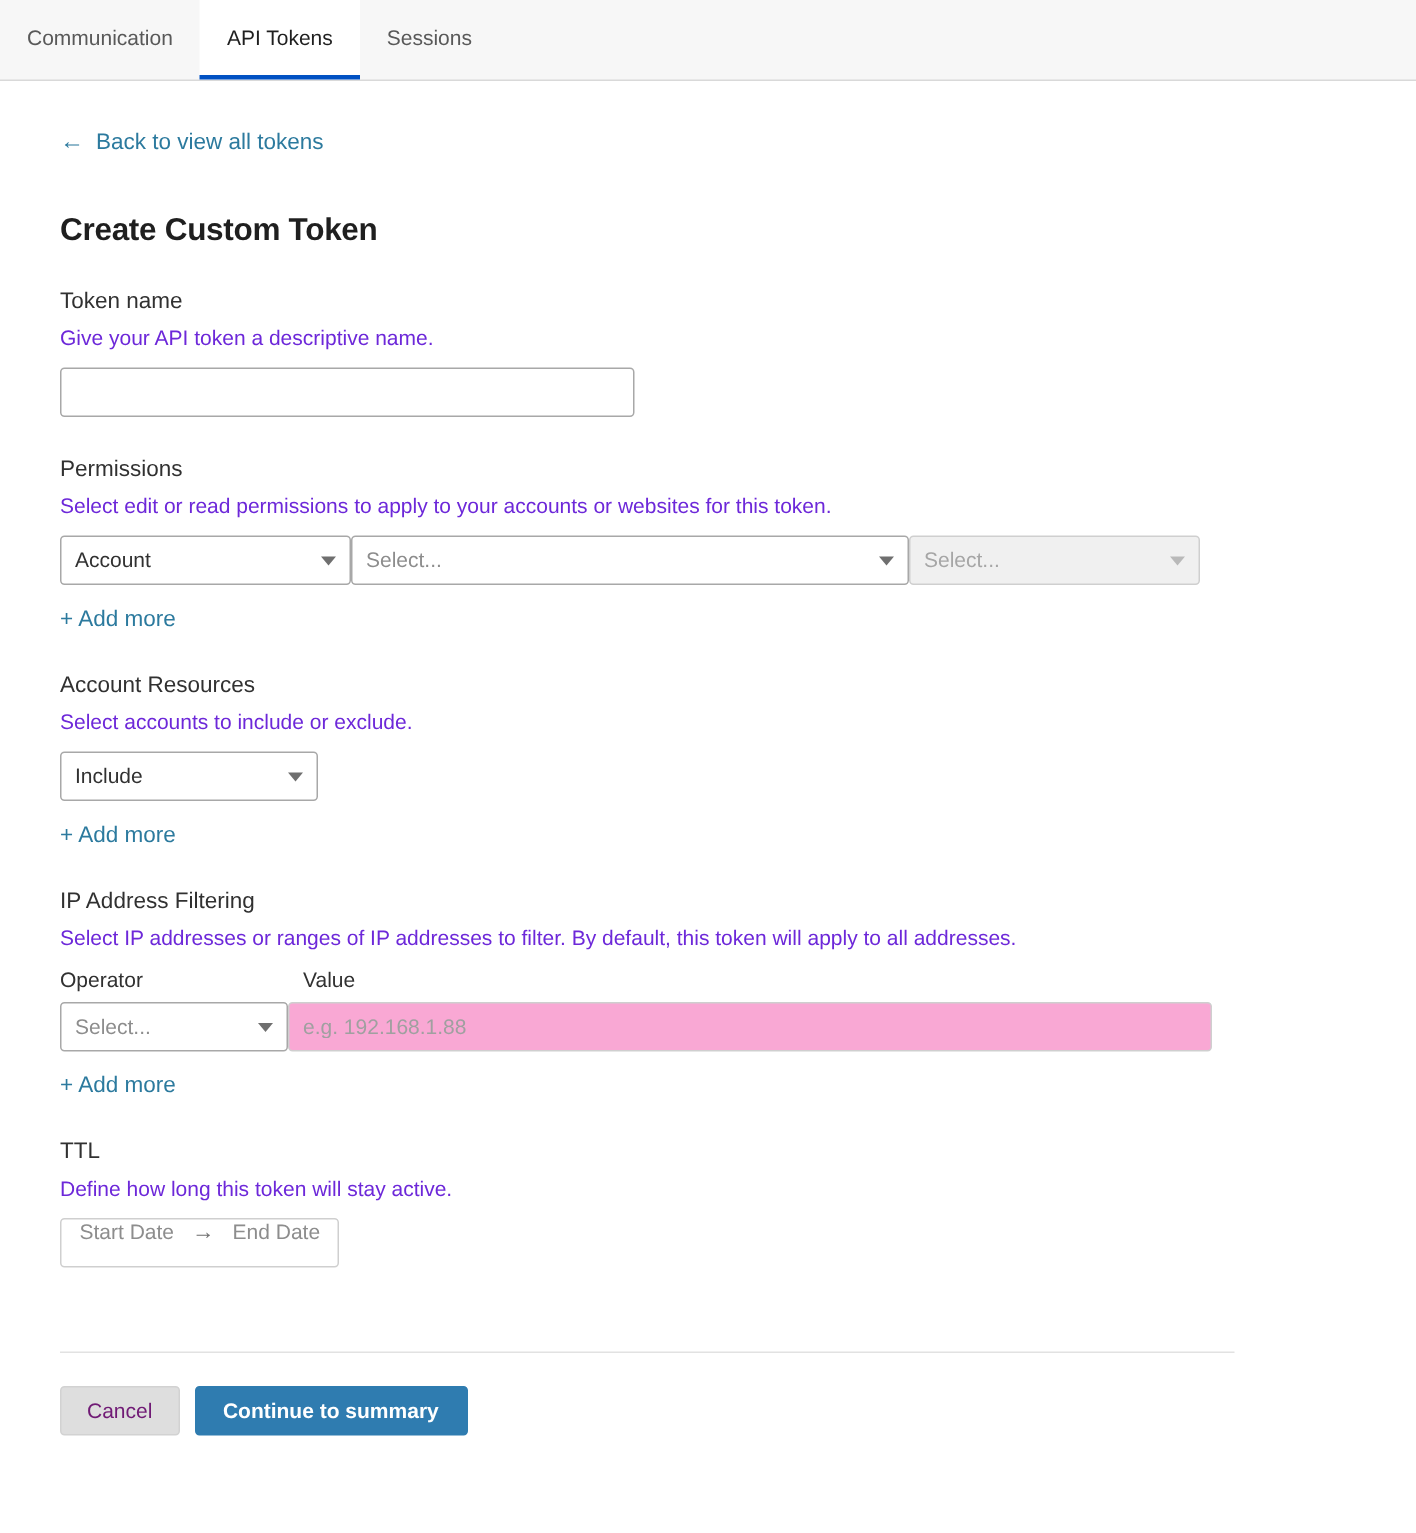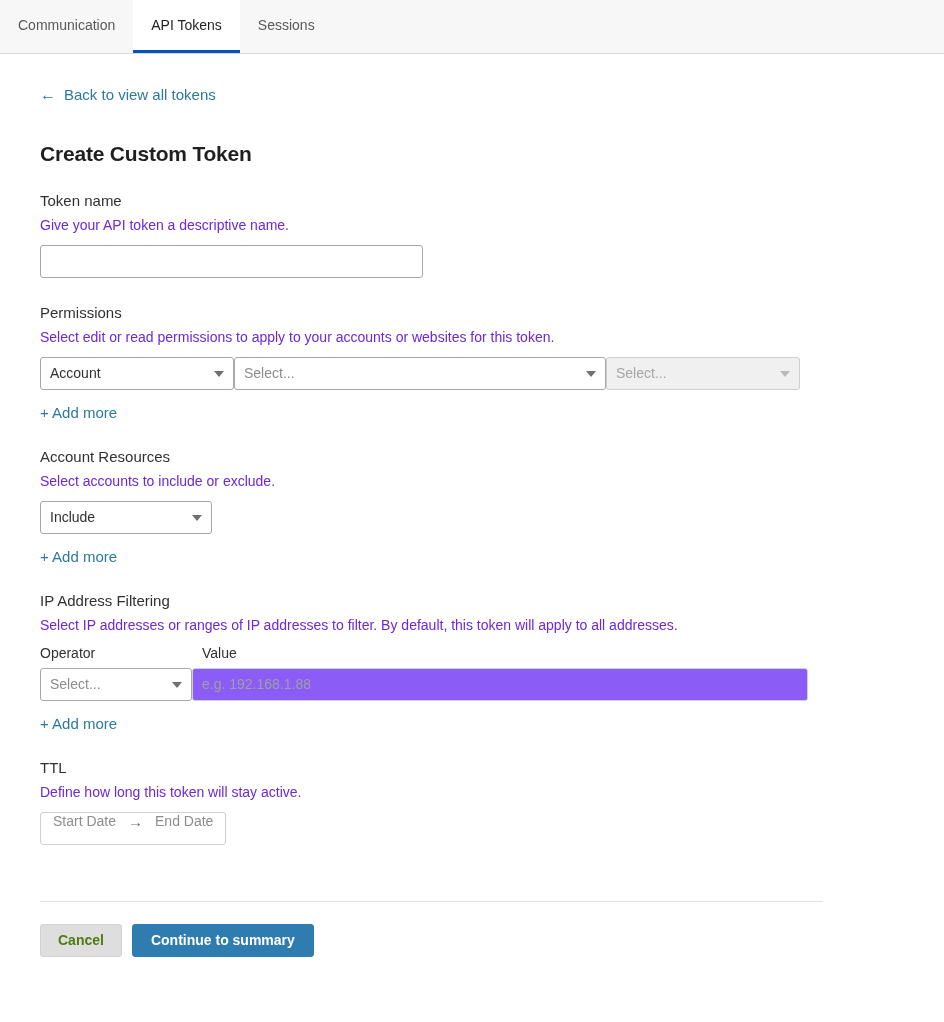--- a/index.html
+++ b/index.html
@@ -129,21 +129,21 @@
   .w-scope2     { width: 194px; }
   .w-include    { width: 172px; }
   .w-accounts   { width: 302px; }
   .w-operator   { width: 152px; }
 
   .value-input {
     height: 33px;
     width: 616px;
     border: 1px solid #cfcfcf;
     border-radius: 3px;
-    background: #8b5cf6;
+    background: #f9a8d4;
     font-size: 14px;
     padding: 0 9px;
     color: #313131;
     outline: none;
     font-family: "Liberation Sans", sans-serif;
   }
   .value-input::placeholder { color: #a0a0a0; }
 
   .add-more {
     display: inline-flex;
@@ -196,24 +196,23 @@
     font-size: 14px;
     display: inline-flex;
     align-items: center;
     justify-content: center;
     cursor: pointer;
     border: 1px solid transparent;
     font-family: "Liberation Sans", sans-serif;
   }
   .btn-secondary {
     background: #dedede;
-    color: #4d7c0f;
+    color: #701a75;
     padding: 11px 17px;
     border-color: #d2d2d2;
-    font-weight: bold;
   }
   .btn-primary {
     background: #2f7cb0;
     color: #ffffff;
     padding: 0 18px;
     font-weight: bold;
     border-color: #2f7cb0;
   }
 </style>
 </head>

